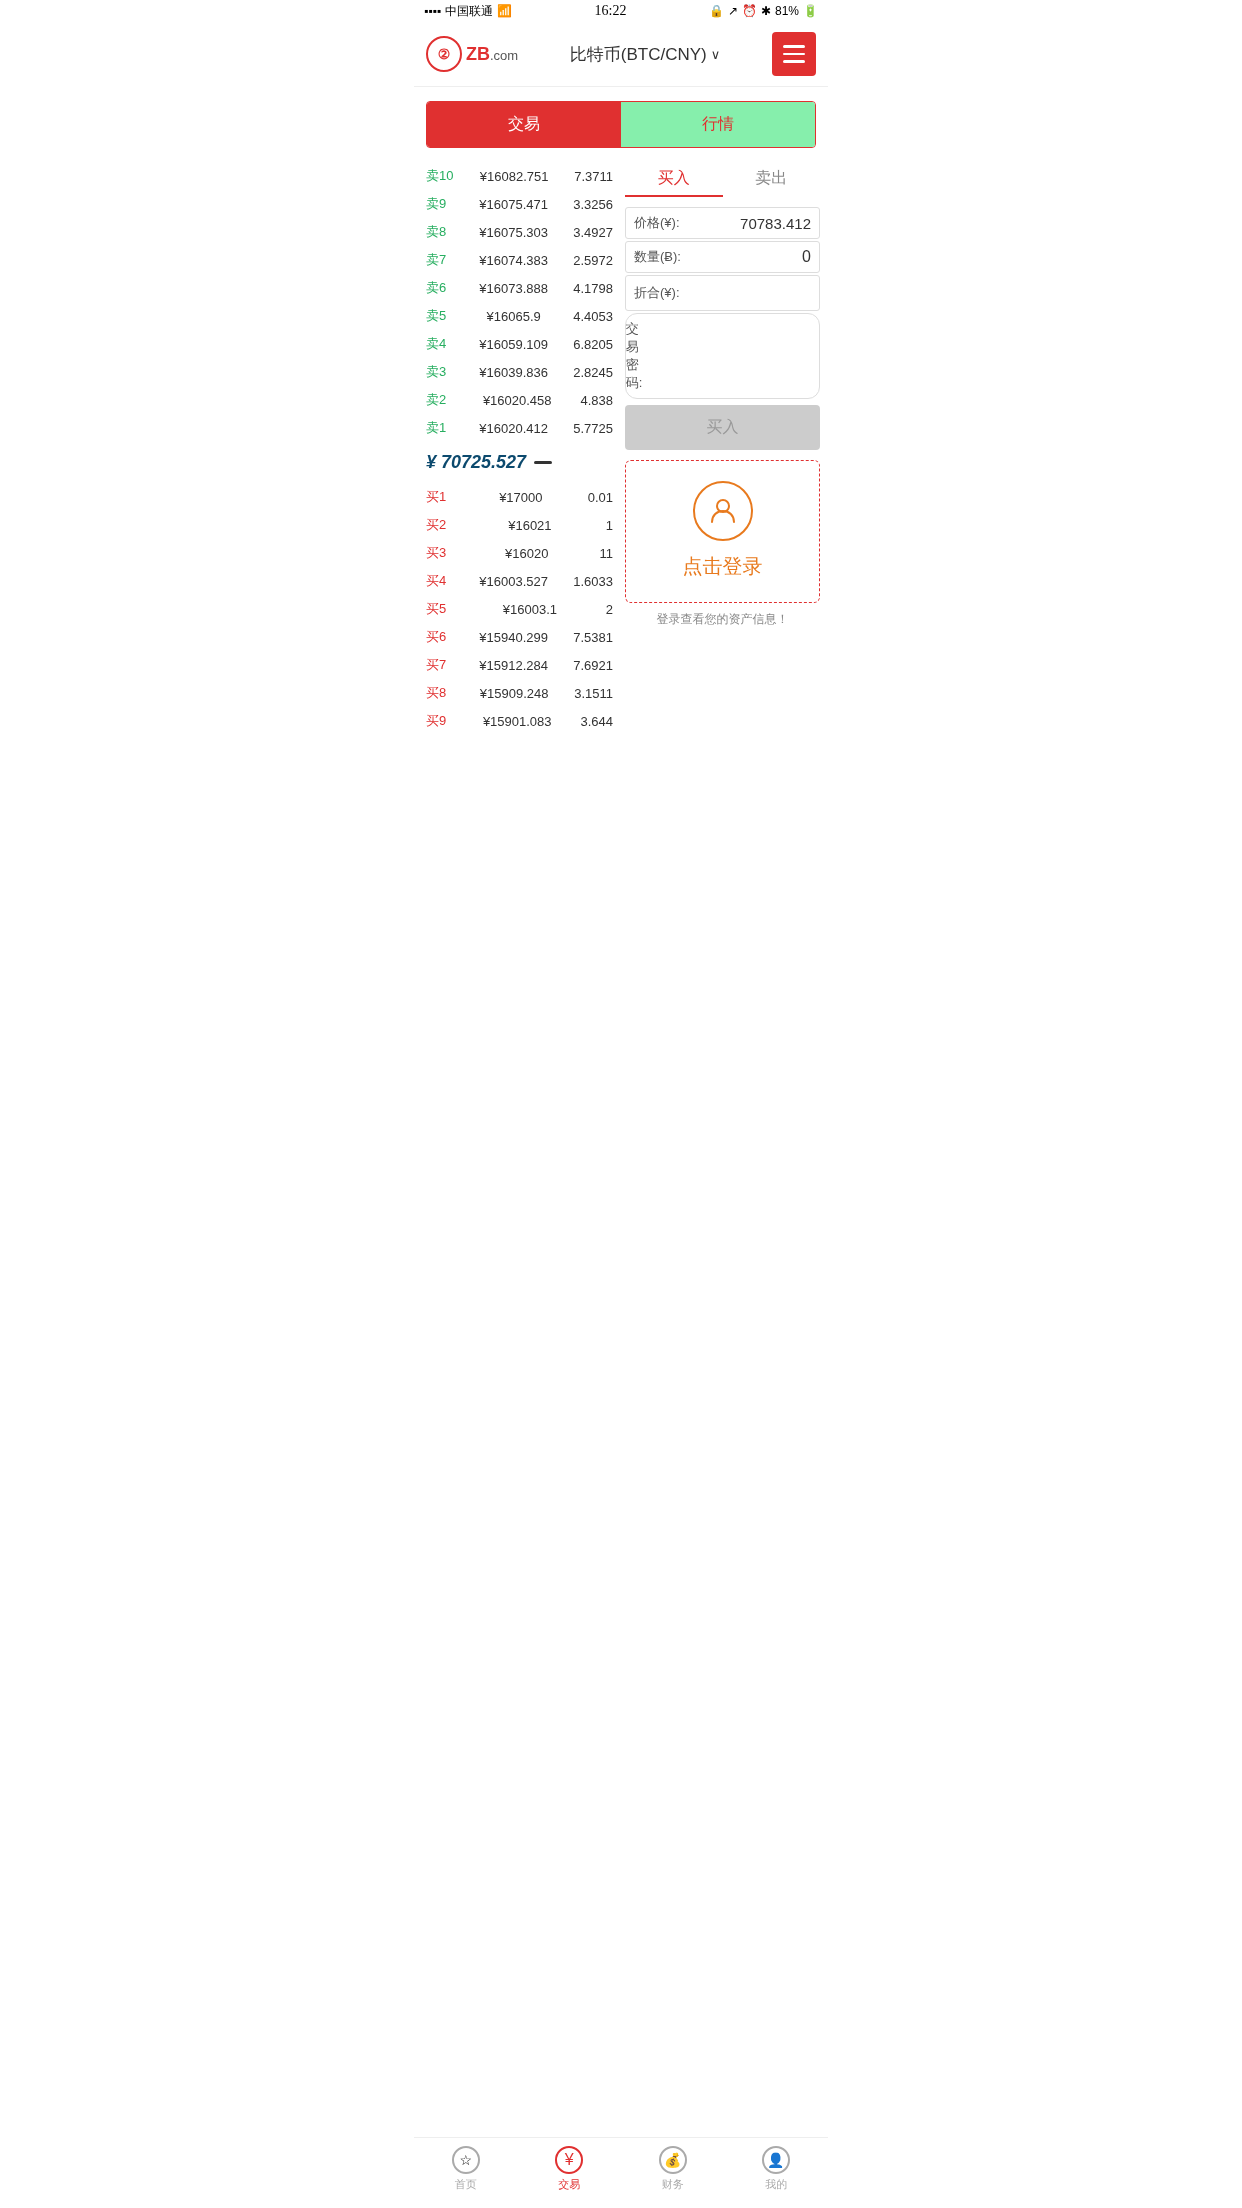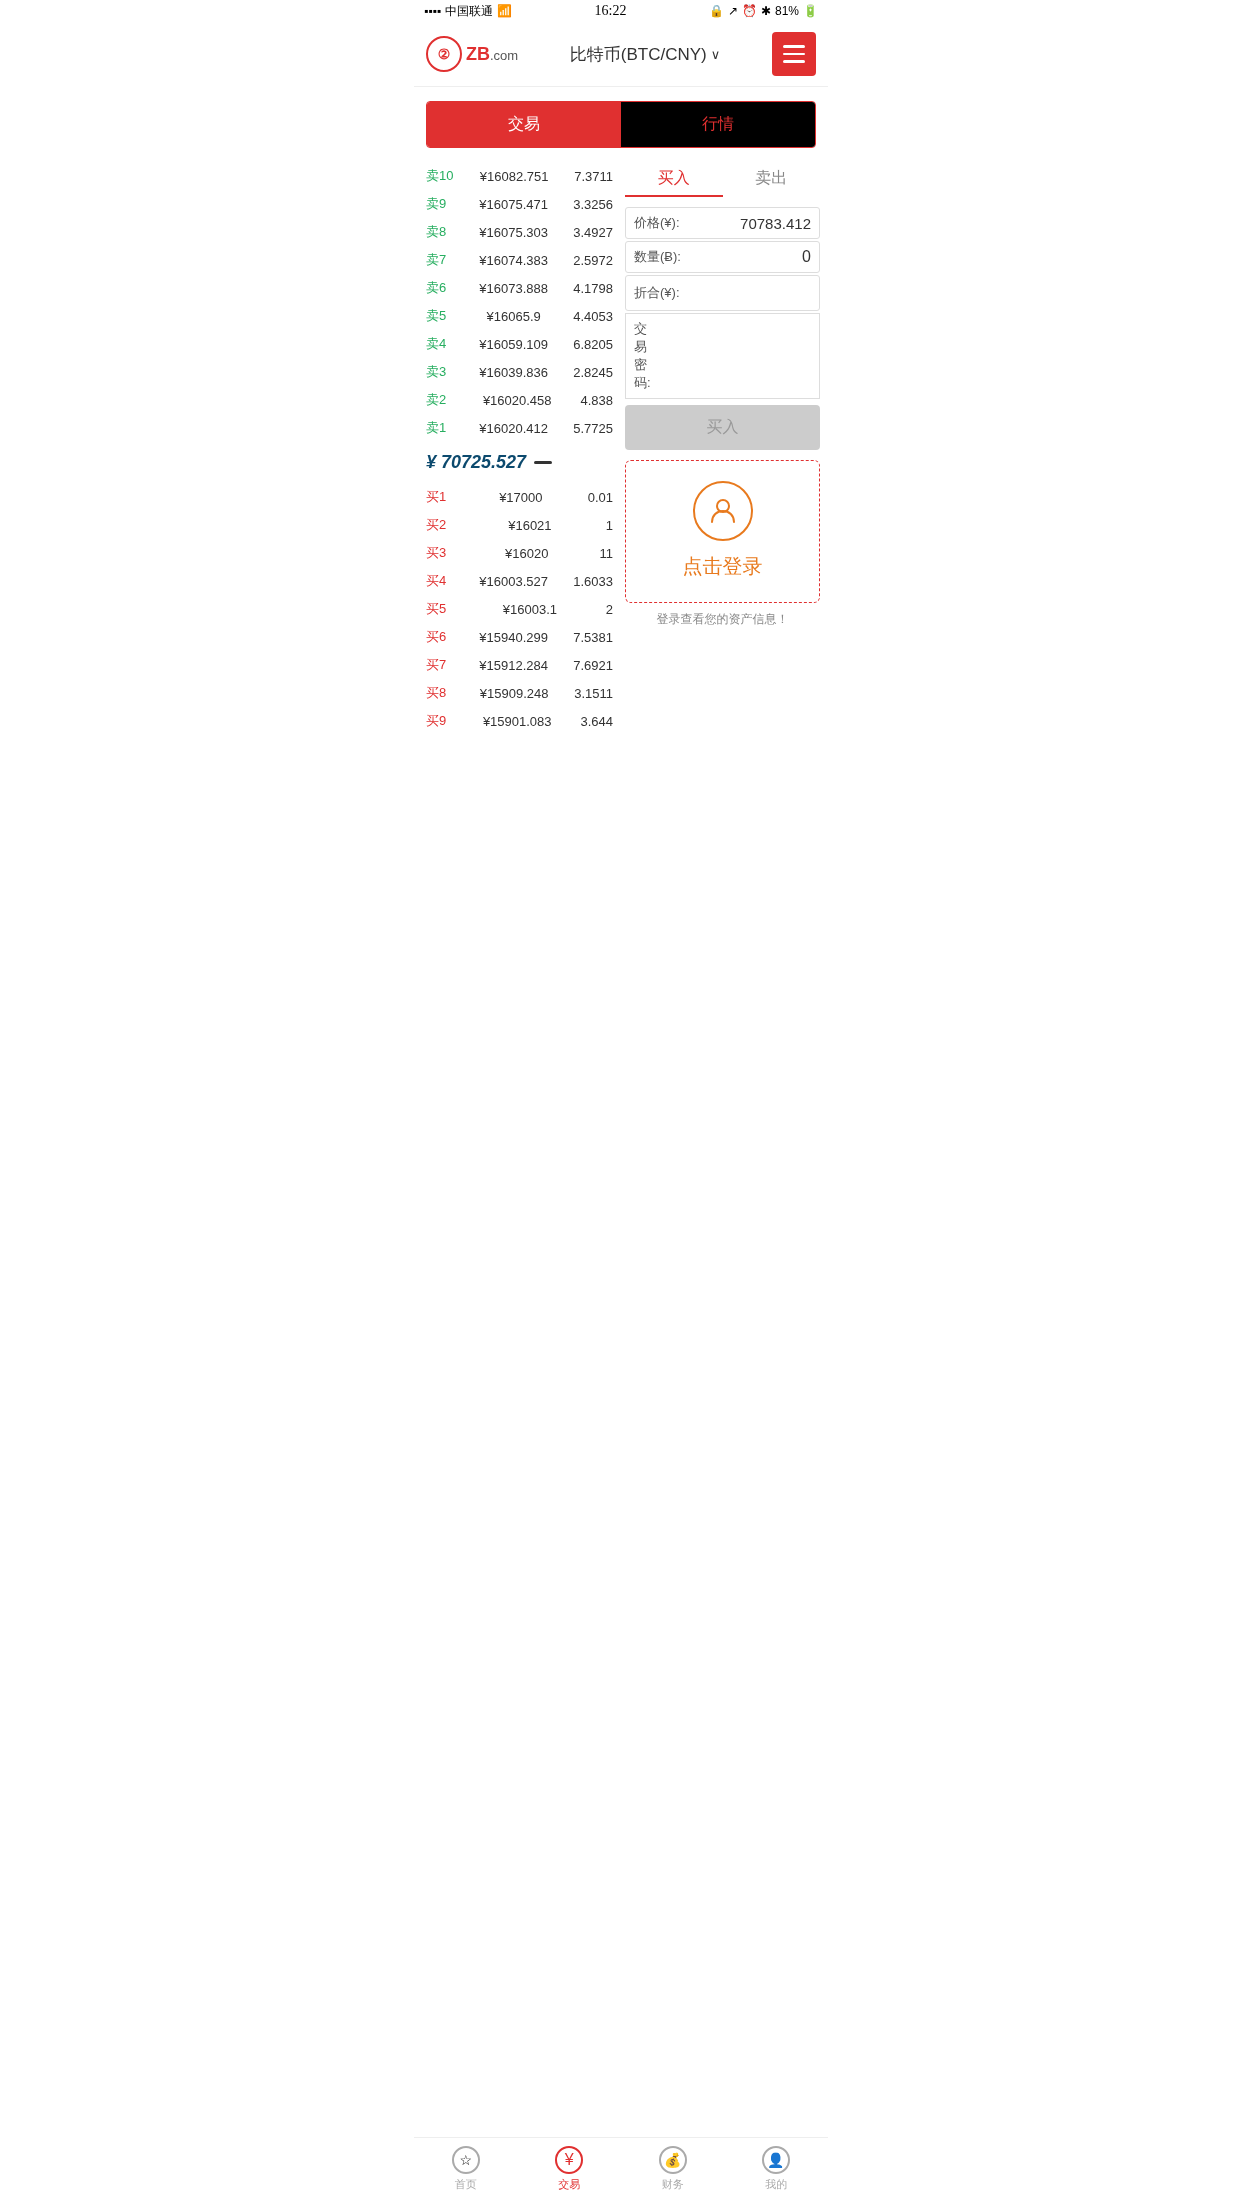--- a/index.html
+++ b/index.html
@@ -71,21 +71,21 @@
       overflow: hidden;
     }
     .tab-item {
       flex: 1;
       text-align: center;
       padding: 12px 0;
       font-size: 16px;
       cursor: pointer;
     }
     .tab-item.active { background: #e03030; color: #fff; }
-    .tab-item.inactive { background: #000000; color: #e03030; }
+    .tab-item.inactive { background: #86efac; color: #e03030; }
 
     
     .main {
       display: flex;
       padding: 0 8px;
       gap: 8px;
     }
 
     
     .order-book {
@@ -160,23 +160,24 @@
       border: 1px solid #ddd;
       border-radius: 3px;
       padding: 6px 8px;
       min-height: 36px;
       text-align: right;
     }
 
     .trade-pwd {
       display: flex; align-items: center;
       border: 1px solid #ddd;
-      border-radius: 0;
+      border-radius: 12px;
       padding: 6px 8px;
       min-height: 36px;
+      justify-content: center;
     }
 
     .buy-btn {
       width: 100%;
       padding: 12px;
       background: #ccc;
       border: none;
       border-radius: 4px;
       font-size: 16px;
       color: #999;

